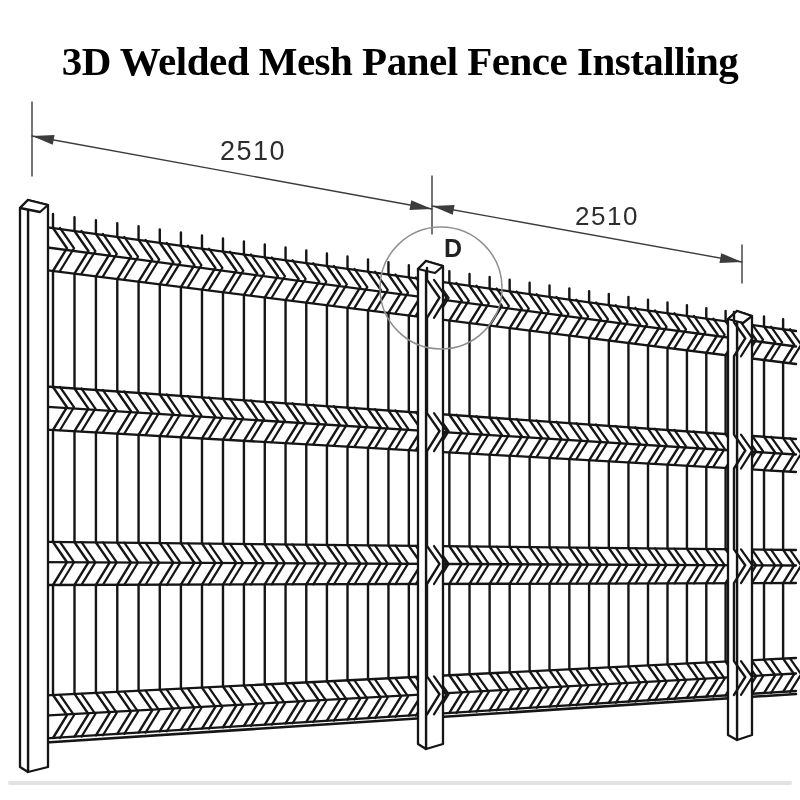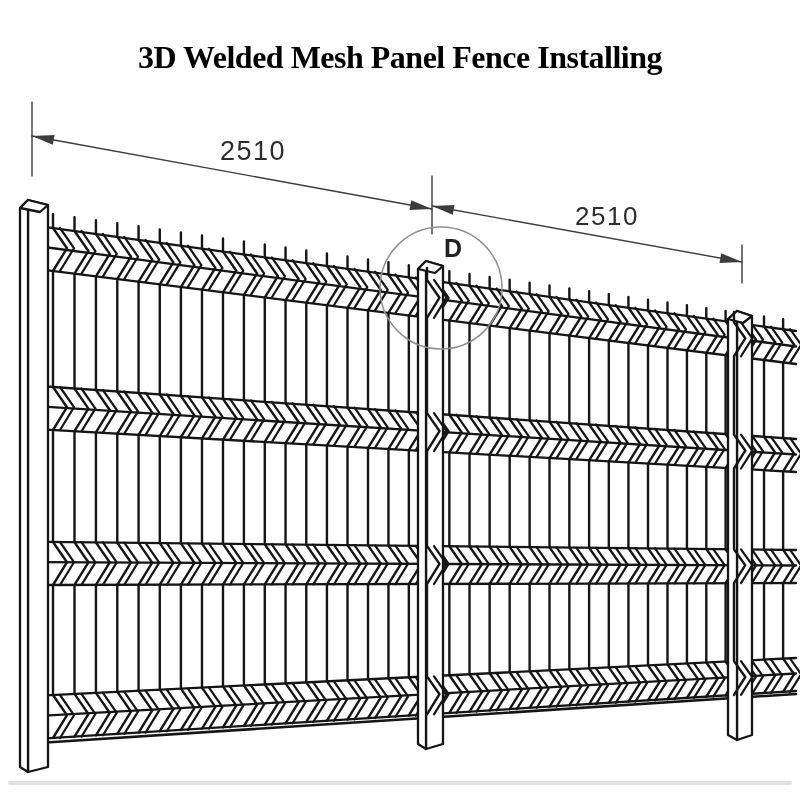--- a/index.html
+++ b/index.html
@@ -2,21 +2,21 @@
 <html><head>
 <meta charset="utf-8">
 <style>
   html,body{margin:0;padding:0;}
   body{background:#ffffff;font-family:"Liberation Sans",sans-serif;}
   .page{position:relative;width:800px;height:800px;background:#fff;overflow:hidden;margin:0 auto;}
   .title{
     position:absolute;top:41px;left:0;width:800px;margin:0;
     text-align:center;
     font-family:"Liberation Serif",serif;
-    font-weight:700;font-size:32px;line-height:1.0;color:#000;
+    font-weight:700;font-size:41px;line-height:1.0;color:#000;
     letter-spacing:-0.5px;white-space:nowrap;
   }
   svg.diagram{position:absolute;top:0;left:0;}
   text.dim-label{
     font-family:"Liberation Sans",sans-serif;
     fill:#2d2d2d;letter-spacing:1.5px;
   }
   text.detail-label{
     font-family:"Liberation Sans",sans-serif;
     font-weight:700;fill:#222;letter-spacing:0;

